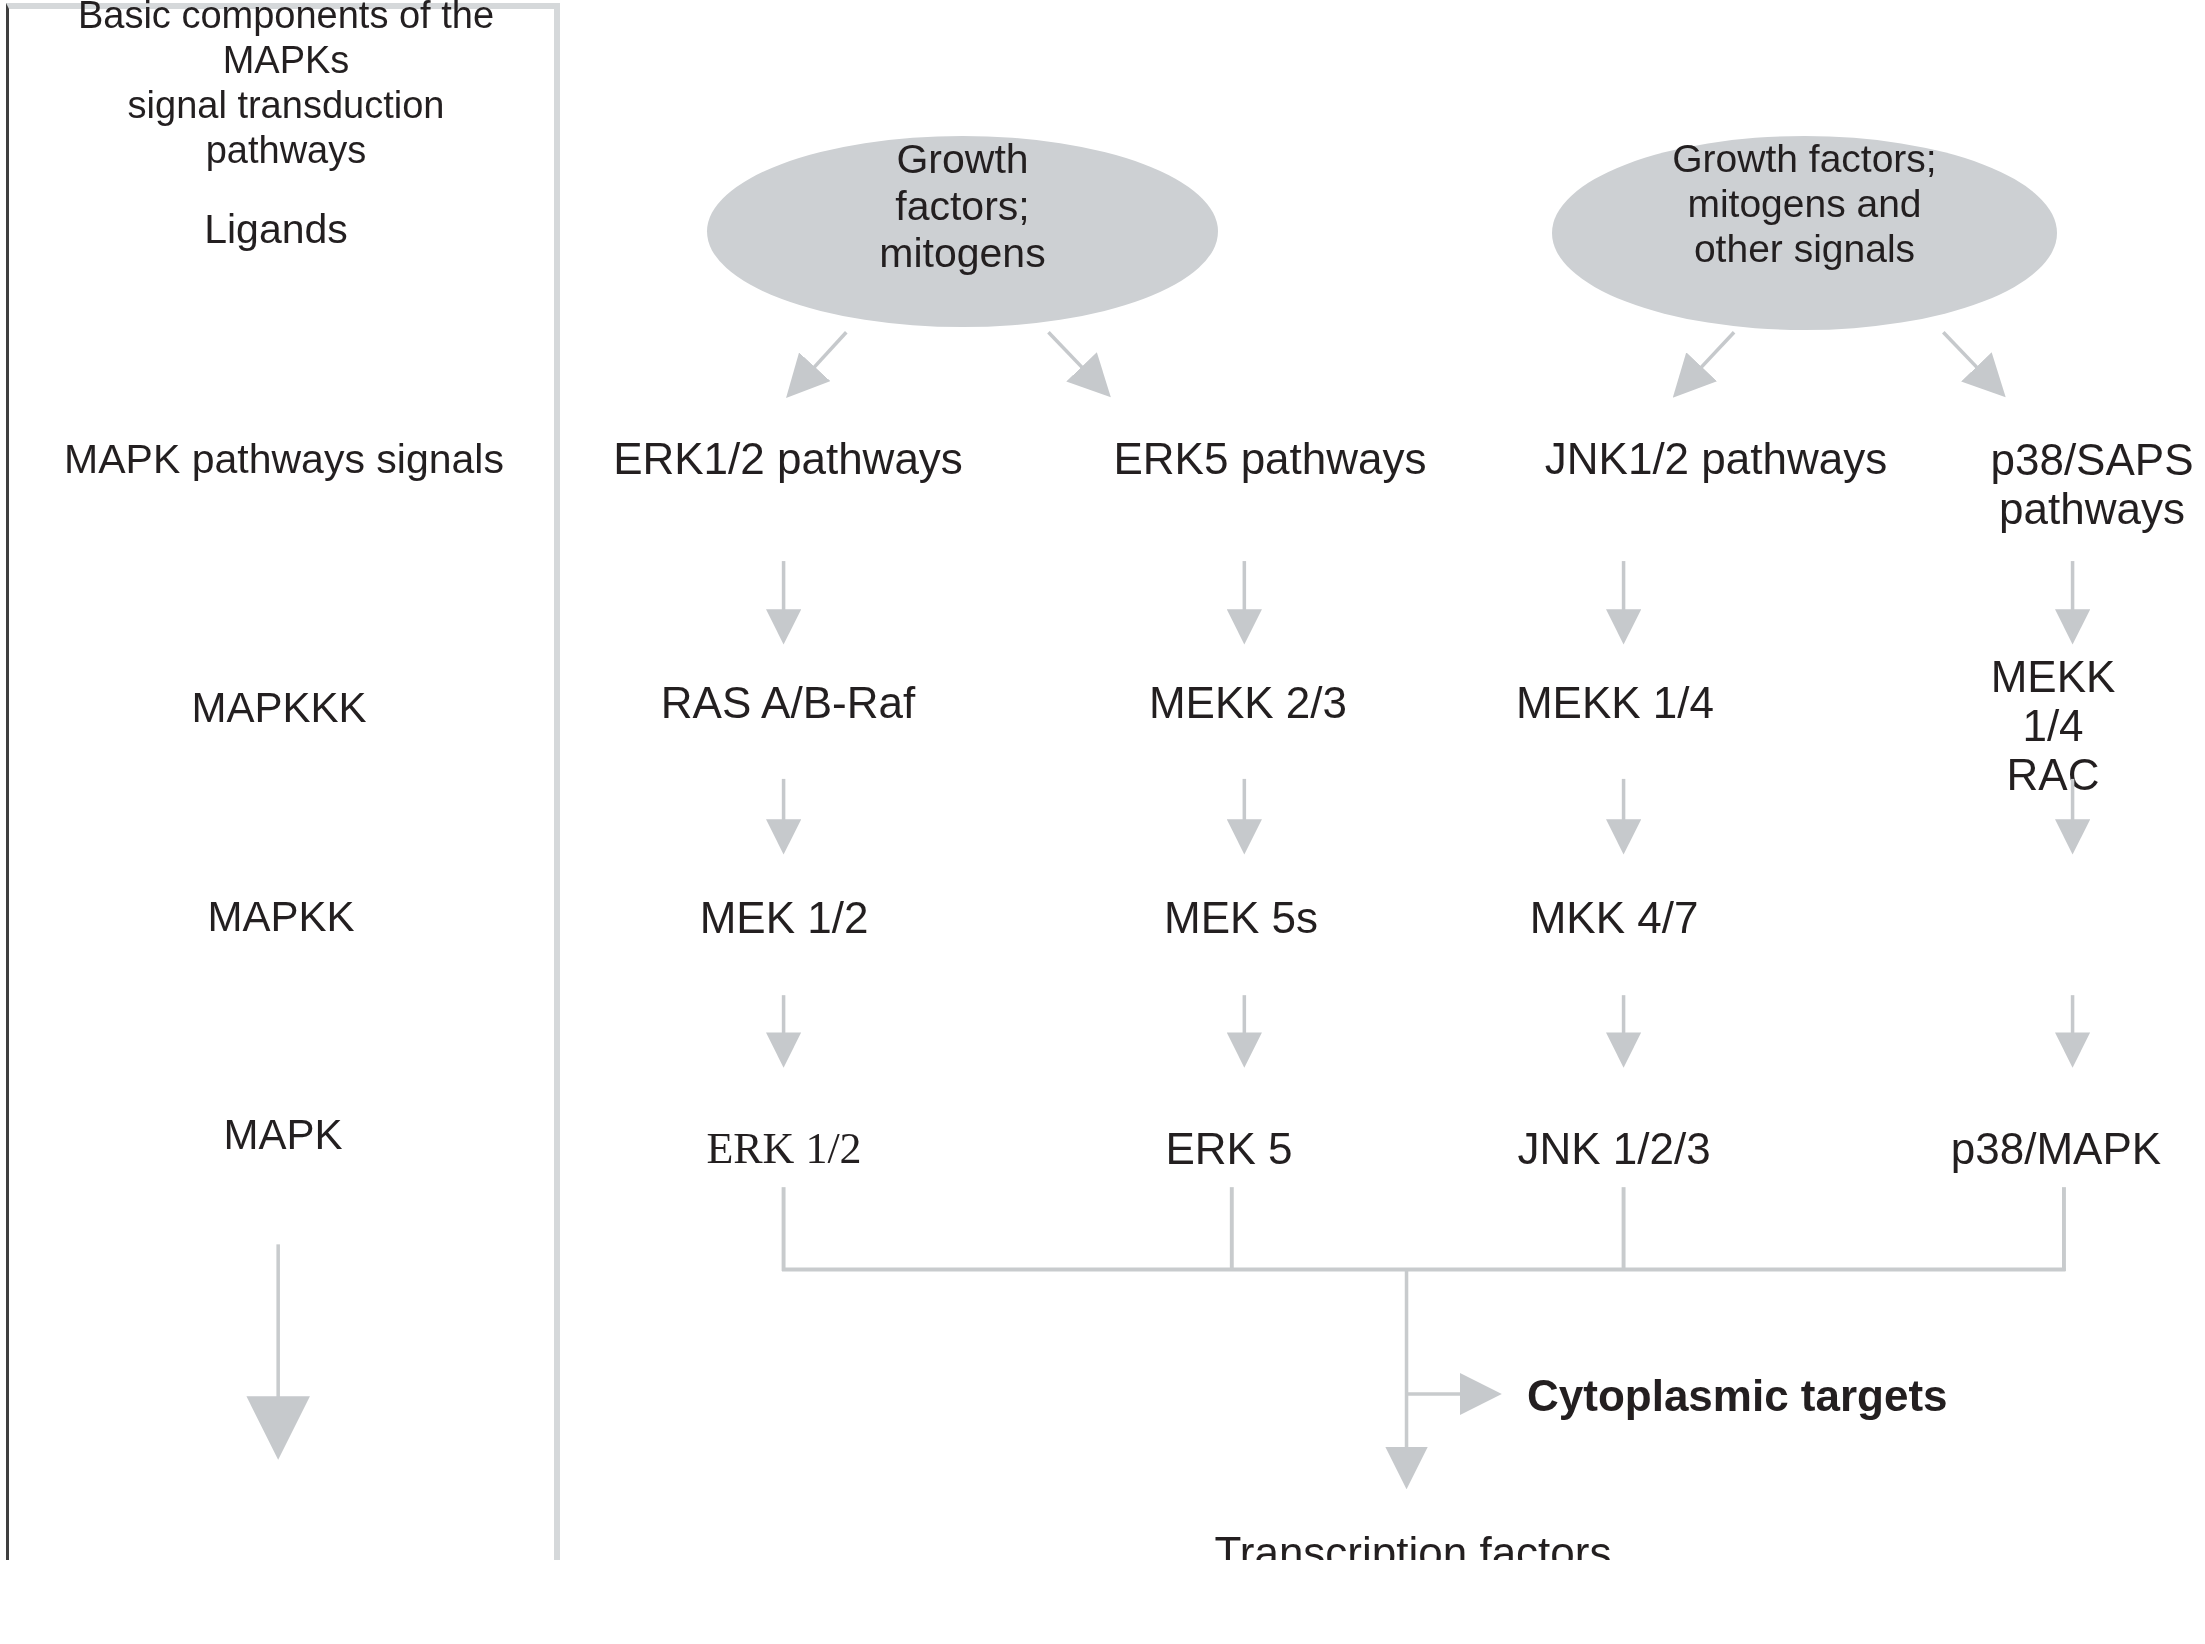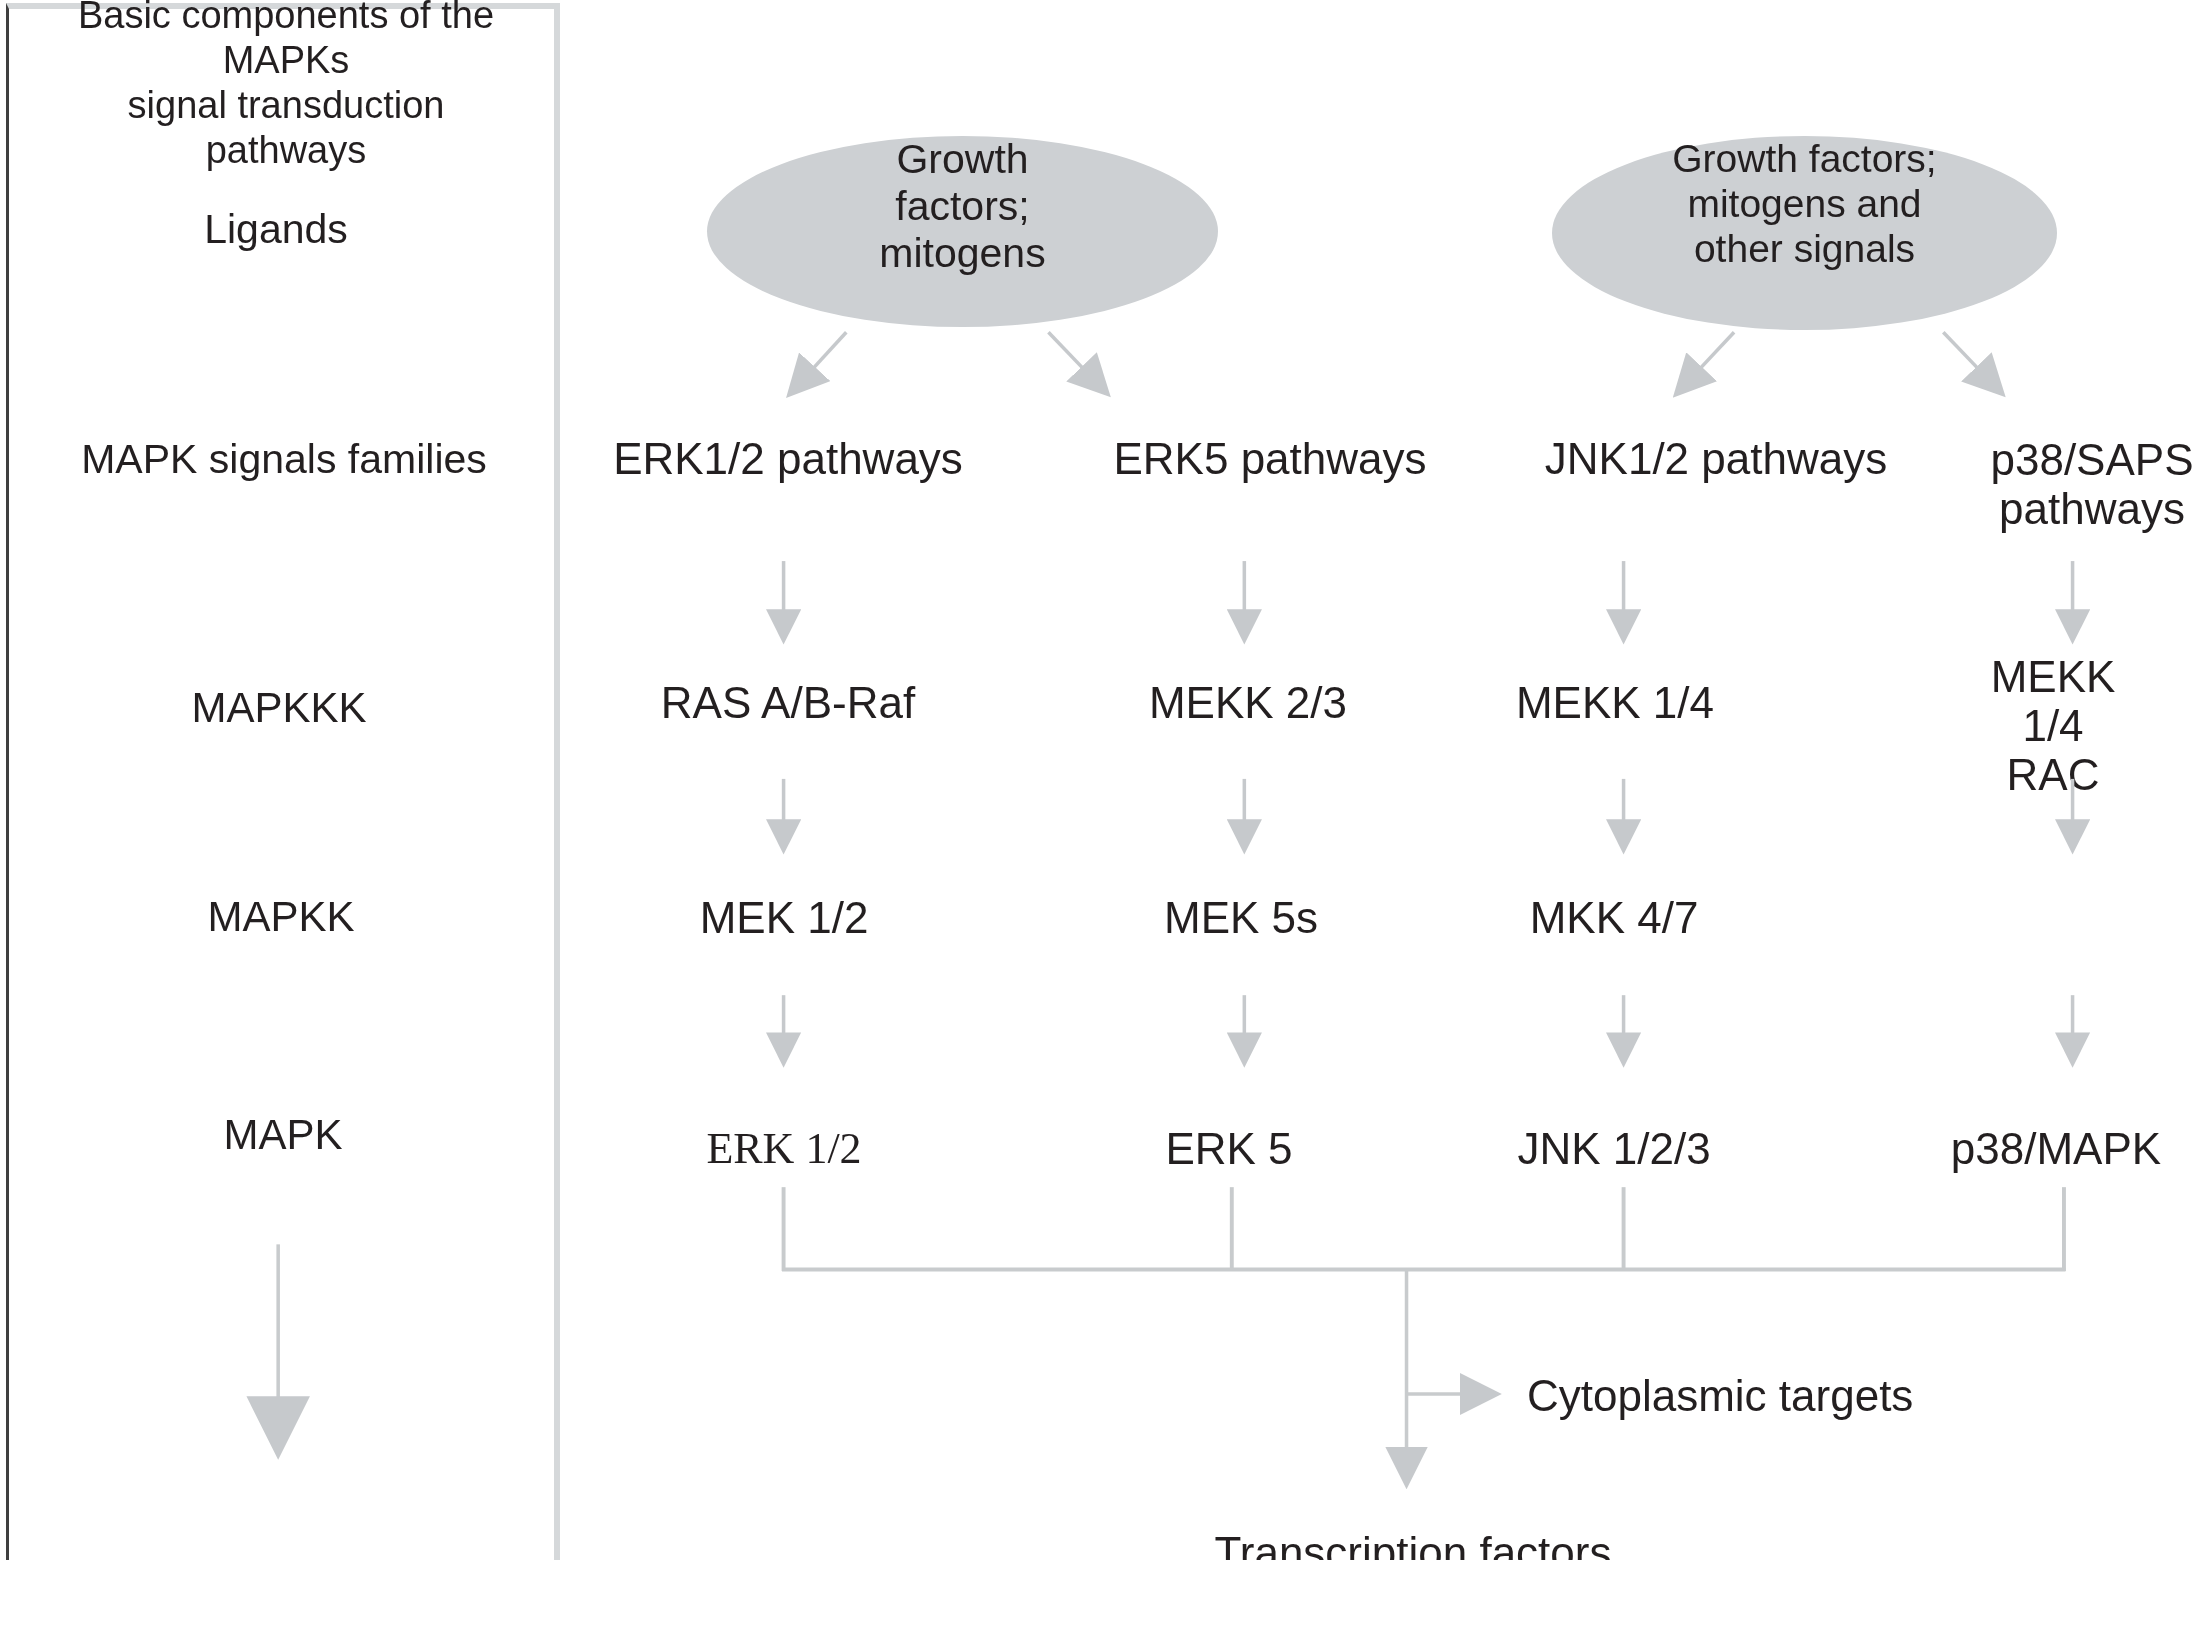--- a/index.html
+++ b/index.html
@@ -48,21 +48,21 @@
 <body>
 
 <div id="canvas">
 
   <div class="panel"></div>
 
   <div class="lbl" style="left:286px;top:83px;font-size:38px;line-height:45px;width:541px;">Basic components of the MAPKs
 signal transduction
 pathways</div>
   <div class="lbl" style="left:276px;top:229px;font-size:41px;">Ligands</div>
-  <div class="lbl" style="left:284px;top:459px;font-size:41px;">MAPK signals families</div>
+  <div class="lbl" style="left:284px;top:459px;font-size:41px;">MAPK pathways signals</div>
   <div class="lbl" style="left:279px;top:708px;font-size:42px;">MAPKKK</div>
   <div class="lbl" style="left:281px;top:917px;font-size:42px;">MAPKK</div>
   <div class="lbl" style="left:283px;top:1135px;font-size:42px;">MAPK</div>
 
   <div class="ellipse" style="left:707px;top:136px;width:511px;height:191px;font-size:41px;line-height:47px;">
     <span>Growth
 factors;
 mitogens</span>
   </div>
   <div class="ellipse" style="left:1552px;top:136px;width:505px;height:194px;font-size:39px;line-height:45px;">
@@ -85,21 +85,21 @@
 
   <div class="lbl" style="left:784px;top:918px;font-size:44px;">MEK 1/2</div>
   <div class="lbl" style="left:1241px;top:918px;font-size:44px;">MEK 5s</div>
   <div class="lbl" style="left:1614px;top:918px;font-size:44px;">MKK 4/7</div>
 
   <div class="lbl" style="left:784px;top:1149px;font-size:44px;font-family:Liberation Serif, serif;">ERK 1/2</div>
   <div class="lbl" style="left:1229px;top:1149px;font-size:44px;">ERK 5</div>
   <div class="lbl" style="left:1614px;top:1149px;font-size:44px;">JNK 1/2/3</div>
   <div class="lbl" style="left:2056px;top:1149px;font-size:44px;">p38/MAPK</div>
 
-  <div class="lbl-left" style="left:1527px;top:1396px;font-size:44px;">Cytoplasmic targets</div>
+  <div class="lbl-left" style="left:1527px;top:1396px;font-size:44px;font-weight:bold;">Cytoplasmic targets</div>
   <div class="lbl" style="left:1413px;top:1553px;font-size:44px;">Transcription factors</div>
 
   <svg class="layer" width="2205" height="1644" viewBox="0 0 2814 2098">
     <defs>
       <marker id="head-s" viewBox="0 0 10 10" refX="1" refY="5" markerWidth="10" markerHeight="10" orient="auto" markerUnits="strokeWidth">
         <path d="M0,0 L10,5 L0,10 Z" fill="#c6c9cc"></path>
       </marker>
       <marker id="head-m" viewBox="0 0 10 10" refX="1" refY="5" markerWidth="12" markerHeight="12" orient="auto" markerUnits="strokeWidth">
         <path d="M0,0 L10,5 L0,10 Z" fill="#c6c9cc"></path>
       </marker>

